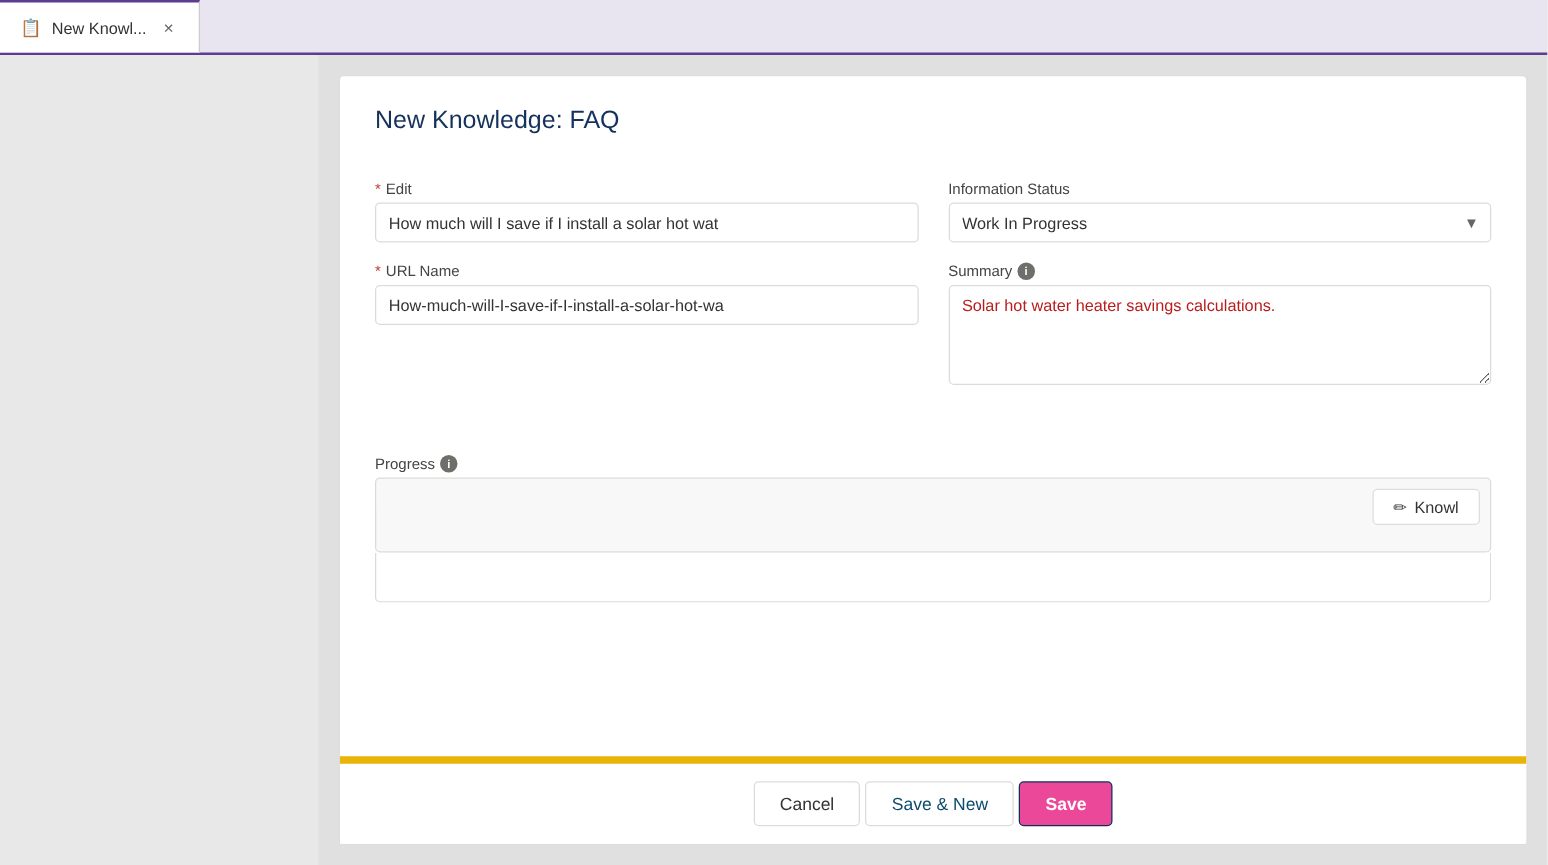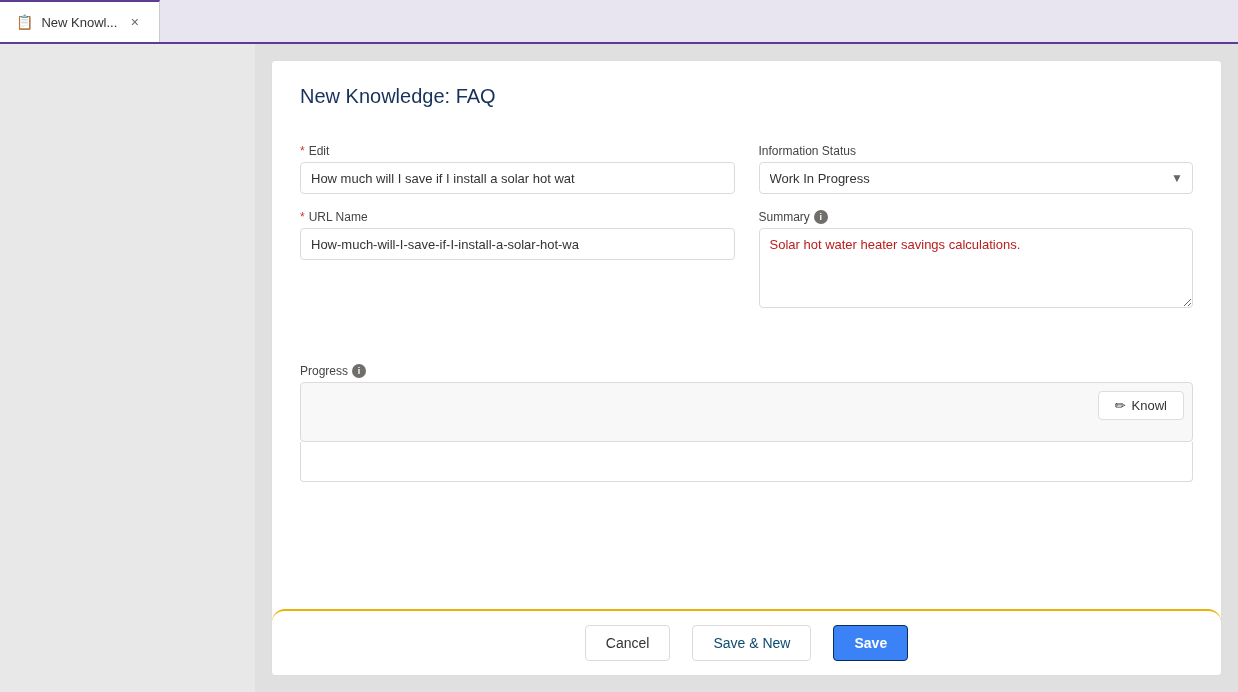--- a/index.html
+++ b/index.html
@@ -246,26 +246,25 @@
       min-height: 40px;
       background: #fff;
       border-radius: 0 0 4px 4px;
     }
 
     
     .footer {
       display: flex;
       align-items: center;
       justify-content: center;
-      gap: 22px;
+      gap: 4px;
       padding: 14px 28px;
-      border-top: 2px solid #eab308;
+      border-top: 6px solid #eab308;
       background: #fff;
       margin-top: auto;
-      border-radius: 13px;
     }
 
     .btn {
       height: 36px;
       padding: 0 20px;
       border-radius: 4px;
       font-size: 14px;
       cursor: pointer;
       font-family: inherit;
       border: 1px solid;
@@ -277,21 +276,21 @@
       color: #333;
     }
 
     .btn-save-new {
       background: #fff;
       border-color: #dddbda;
       color: #0c4a6e;
     }
 
     .btn-save {
-      background: #3b82f6;
+      background: #ec4899;
       border-color: #0a2f5f;
       color: #fff;
       font-weight: 600;
     }
 
     .form-body {
       flex: 1;
       overflow-y: auto;
     }
   </style>

